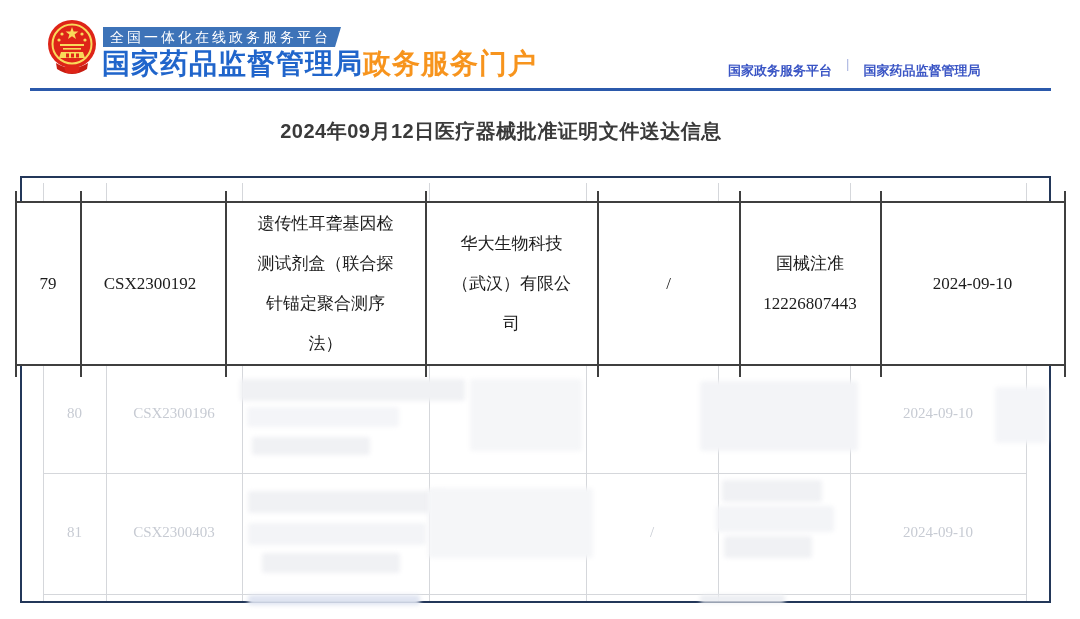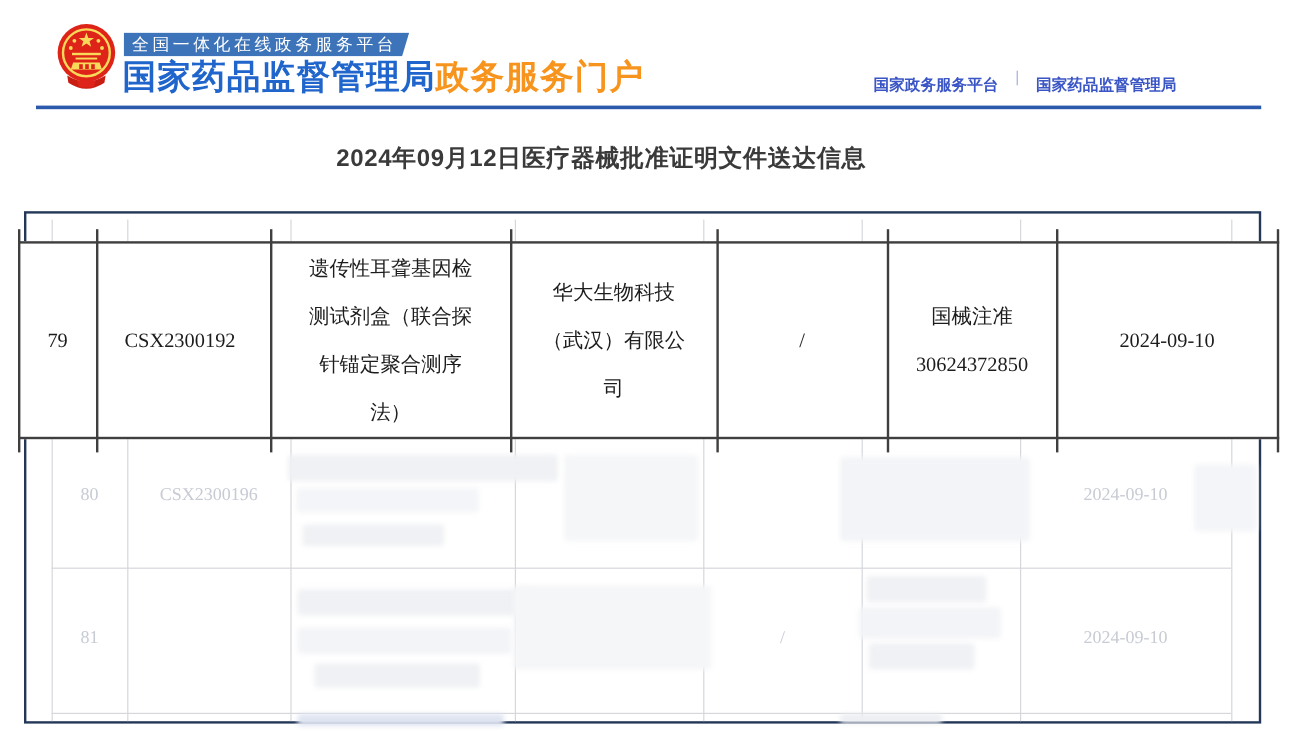--- a/index.html
+++ b/index.html
@@ -105,20 +105,21 @@
   <div class="faint" style="left:106px; top:402px; width:136px">CSX2300196</div>
   <div class="faint" style="left:850px; top:402px; width:176px">2024-09-10</div>
   <div class="blob" style="left:240px; top:379px; width:225px; height:22px"></div>
   <div class="blob" style="left:247px; top:407px; width:152px; height:20px; background:#f4f5f8"></div>
   <div class="blob" style="left:252px; top:437px; width:118px; height:18px"></div>
   <div class="blob" style="left:470px; top:379px; width:112px; height:72px; background:#f5f6f8"></div>
   <div class="blob" style="left:700px; top:381px; width:158px; height:70px; background:#f3f4f7"></div>
   <div class="blob" style="left:995px; top:387px; width:52px; height:56px; background:#f4f5f8"></div>
 
   <div class="faint" style="left:43px; top:521px; width:63px">81</div>
+  <div class="faint" style="left:106px; top:521px; width:136px">CSX2300403</div>
   <div class="faint" style="left:586px; top:521px; width:132px">/</div>
   <div class="faint" style="left:850px; top:521px; width:176px">2024-09-10</div>
   <div class="blob" style="left:248px; top:491px; width:200px; height:22px"></div>
   <div class="blob" style="left:248px; top:523px; width:178px; height:22px; background:#f3f4f7"></div>
   <div class="blob" style="left:262px; top:553px; width:138px; height:20px"></div>
   <div class="blob" style="left:428px; top:488px; width:165px; height:70px; background:#f5f6f8"></div>
   <div class="blob" style="left:722px; top:480px; width:100px; height:22px"></div>
   <div class="blob" style="left:716px; top:506px; width:118px; height:26px; background:#f3f4f7"></div>
   <div class="blob" style="left:724px; top:536px; width:88px; height:22px"></div>
 
@@ -146,17 +147,17 @@
 法）</div>
   </div>
   <div class="card-cell" style="left:427px; width:169px">
     <div class="wrap">华大生物科技
 （武汉）有限公
 司</div>
   </div>
   <div class="card-cell" style="left:599px; width:139px">/</div>
   <div class="card-cell" style="left:741px; width:138px">
     <div class="wrap">国械注准
-30624372850</div>
+12226807443</div>
   </div>
   <div class="card-cell" style="left:882px; width:181px">2024-09-10</div>
 
 </div>
 
 </body></html>

